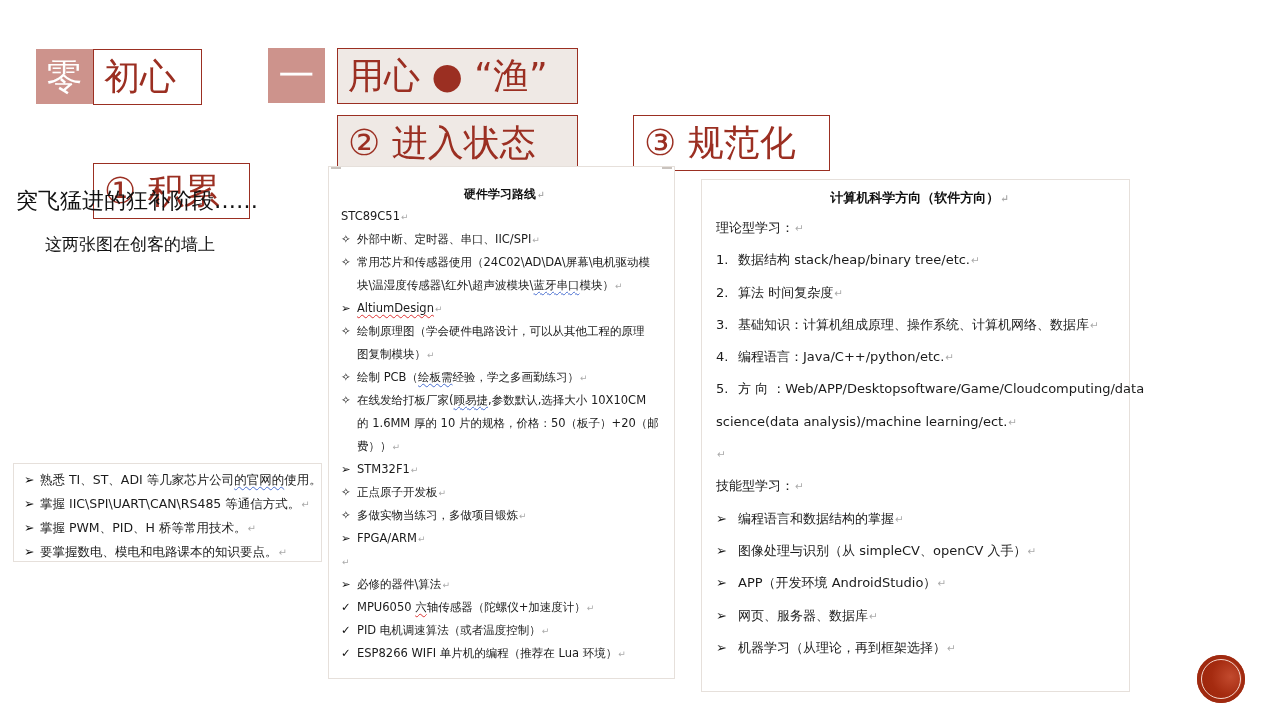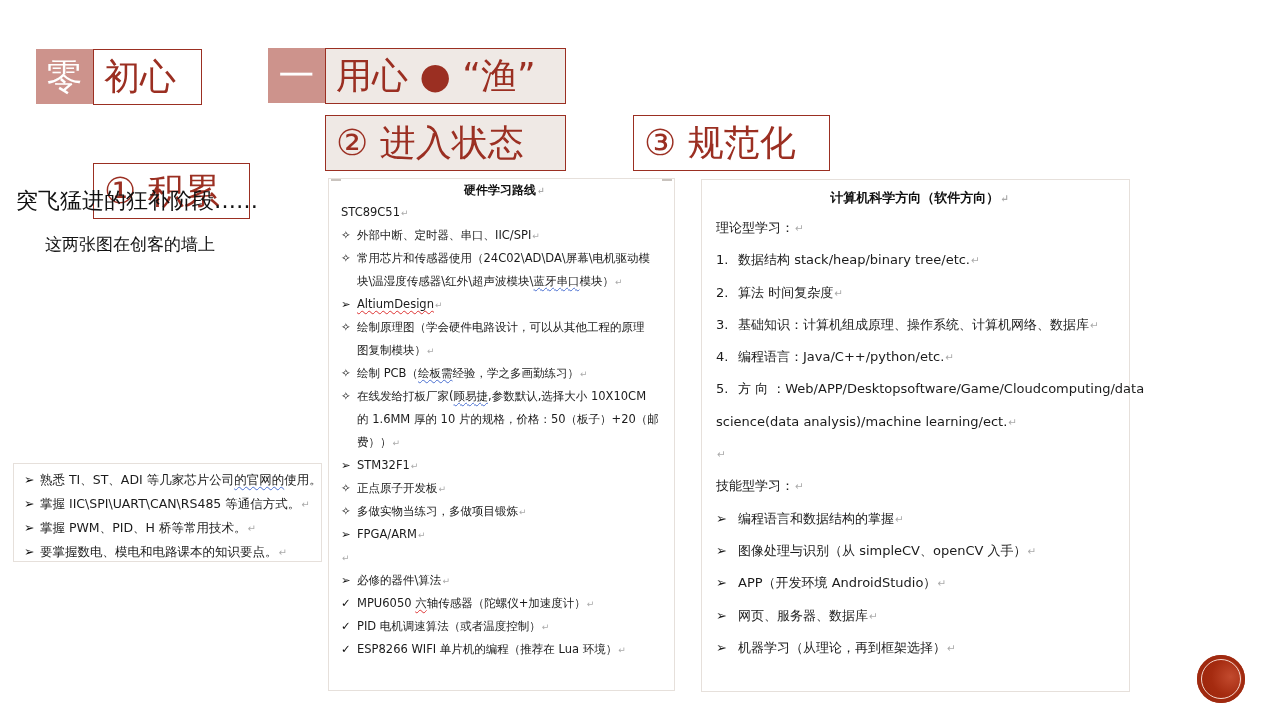--- a/index.html
+++ b/index.html
@@ -12,21 +12,21 @@
   .tag-num {
     position: absolute; background: #cd938c; color: #ffffff;
     display: flex; align-items: center; justify-content: center;
     font-size: 36px; line-height: 1;
   }
   .tag-box {
     position: absolute; border: 1.5px solid #9b2f22; color: #9b2f22;
     display: flex; align-items: center; padding-left: 10px;
     font-size: 36px; line-height: 1; white-space: nowrap;
   }
-  .tag-box.beige { background: #efe9e5; }
+  .tag-box.beige { background: #efe9e5; margin-left: 12px; }
   .tag-box.white { background: #ffffff; }
 
   .left-heading { font-size: 22px; color: #111; }
   .left-sub { font-size: 17px; color: #111; }
 
   
   .doc {
     position: absolute; background: #ffffff;
     border: 1px solid #e6e0db;
   }
@@ -39,21 +39,21 @@
   .bullet { display: inline-block; width: 16px; color: #111; }
 
   .wavy-red { text-decoration: underline wavy #d33; text-decoration-thickness: 1px; text-underline-offset: 2px; }
   .wavy-blue { text-decoration: underline wavy #4a6fd0; text-decoration-thickness: 1px; text-underline-offset: 2px; }
 
   
   #doc-left { left: 13px; top: 463px; width: 309px; height: 99px; padding: 4px 0 0 10px; font-size: 12.5px; }
   #doc-left .line { height: 24px; line-height: 24px; }
 
   
-  #doc-mid { left: 328px; top: 178px; width: 347px; height: 513px; padding: 0 6px 0 12px; font-size: 11.5px; }
+  #doc-mid { left: 328px; top: 166px; width: 347px; height: 513px; padding: 16px 6px 0 12px; font-size: 11.5px; }
   #doc-mid .title { font-size: 12px; height: 22px; line-height: 22px; }
   #doc-mid .line { line-height: 23px; height: 23px; }
   #doc-mid .indent { padding-left: 16px; }
 
   
   #doc-right { left: 701px; top: 179px; width: 429px; height: 513px; padding: 4px 6px 0 14px; font-size: 13px; }
   #doc-right .title { font-size: 13px; height: 28px; line-height: 28px; }
   #doc-right .line { line-height: 32.3px; height: 32.3px; }
   #doc-right .num { display: inline-block; width: 22px; }
   #doc-right .arrow { display: inline-block; width: 22px; }

